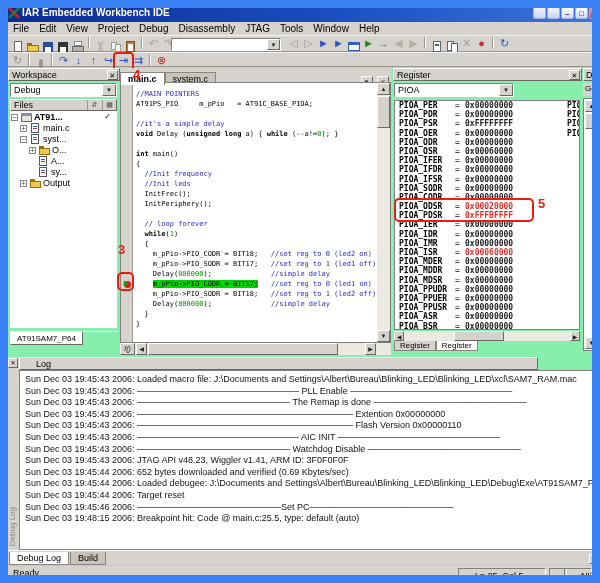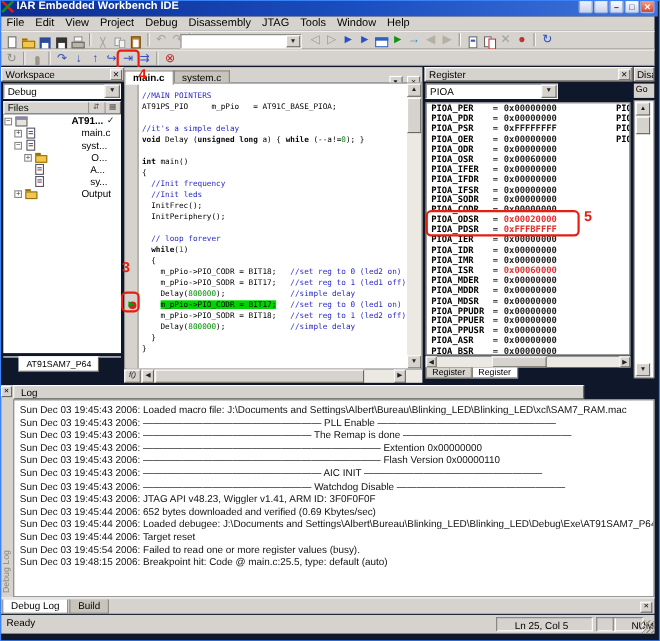--- a/index.html
+++ b/index.html
@@ -1,18 +1,18 @@
 <!DOCTYPE html>
 <html><head>
 <meta charset="utf-8">
 <style>
   * { margin:0; padding:0; box-sizing:border-box; }
   body { background:#555; font-family:"Liberation Sans", sans-serif; }
-  .win { position:relative; width:600px; height:583px; background:#0f172a;
-         border:1px solid #3b82f6; overflow:hidden; }
+  .win { position:relative; width:600px; height:583px; background:#86efac;
+         border:8px solid #3b82f6; overflow:hidden; }
 
   
   .titlebar { position:absolute; left:-3px; top:-3px; width:600px; height:17px;
     background:linear-gradient(90deg,#0c2d92 0%,#1b4ec0 55%,#3f75dd 100%);
     color:#fff; font-weight:bold; font-size:10px; line-height:16px; }
   .titlebar .ttl { position:absolute; left:17px; top:0; white-space:nowrap; }
   .appicon { position:absolute; left:3px; top:2px; width:12px; height:12px; }
   .tbtns { position:absolute; right:3px; top:2px; display:flex; gap:1px; }
   .capbtn { width:13px; height:12px; font-size:8px; line-height:11px; text-align:center;
     color:#1a1a5a; background:linear-gradient(#fefefe,#cfd8ee); border:1px solid #9fb4e4;
@@ -67,24 +67,24 @@
     border-color:#fff #6a675f #6a675f #fff; }
   .fhdr .colbtn { position:absolute; top:0; width:14px; height:10px; font-size:7px;
     line-height:9px; text-align:center; color:#555; border-left:1px solid #9a968c; }
   .flist { position:absolute; left:2px; top:43px; width:107px; height:217px; background:#fff;
     overflow:hidden; font-size:9px; }
   .trow { position:relative; height:11px; line-height:11px; white-space:nowrap; }
   .texp { display:inline-block; width:7px; height:7px; margin:0 2px 0 1px; background:#fff;
     border:1px solid #888; font-size:7px; line-height:5px; text-align:center;
     vertical-align:middle; color:#333; }
   .tind { display:inline-block; width:9px; }
-  .tlabel { vertical-align:middle;margin-left:38px; }
+  .tlabel { vertical-align:middle; }
   .trow.b0 .tlabel { font-weight:bold; }
   .tcheck { position:absolute; right:6px; top:0; font-size:8px; }
-  .wtab { position:absolute; left:16px; top:263px; height:14px; padding:0 6px; background:#fff;
+  .wtab { position:absolute; left:2px; top:263px; height:14px; padding:0 6px; background:#fff;
     font-size:8px; line-height:13px; border:1px solid; border-color:#fff #6a675f #6a675f #fff; }
   .wtabline { position:absolute; left:2px; top:263px; width:107px; height:1px; background:#fff; }
 
   
   .ci { display:inline-block; position:relative; width:14px; height:13px; vertical-align:middle; }
   .ci i { position:absolute; display:block; }
   .ci-new i.a { left:3px; top:1px; width:8px; height:11px; background:#fff; border:1px solid #666; }
   .ci-open i.a { left:1px; top:3px; width:5px; height:2px; background:#f2c84c; border:1px solid #96700a; }
   .ci-open i.b { left:1px; top:5px; width:12px; height:7px; background:#f2c84c; border:1px solid #96700a; }
   .ci-save i.a, .ci-saveall i.a { left:2px; top:2px; width:10px; height:10px; background:#2a4a9a; }
@@ -184,21 +184,21 @@
 
   
   .logw { position:absolute; left:0; top:349px; width:594px; height:193px; }
   .lstrip { position:absolute; left:0; top:0; width:11px; height:193px; background:#d6d3ce; }
   .lstrip .x { position:absolute; left:0; top:1px; width:10px; height:10px; font-size:6px;
     line-height:8px; text-align:center; background:#d6d3ce; border:1px solid;
     border-color:#fff #6a675f #6a675f #fff; }
   .vlabel { position:absolute; left:0px; bottom:4px; writing-mode:vertical-rl;
     transform:rotate(180deg); font-size:8px; color:#8a867c; white-space:nowrap; }
   .lcap { position:absolute; left:11px; top:0; width:519px; height:13px; background:#d6d3ce;
-    font-size:9px; line-height:12px; padding-left:6px; border:1px solid;
+    font-size:9px; line-height:12px; padding-left:16px; border:1px solid;
     border-color:#fff #6a675f #6a675f #fff; }
   .lbody { position:absolute; left:11px; top:13px; width:583px; height:180px; background:#fff;
     border:1px solid #808080; overflow:hidden; padding:3px 0 0 5px; }
   .logline { height:11.6px; line-height:11.6px; font-size:9px; white-space:nowrap; color:#111; }
 
   
   .btabs { position:absolute; left:0; top:542px; width:594px; height:15px; background:#d6d3ce;
     border-top:1px solid #fff; font-size:9px; }
   .btab { display:inline-block; height:13px; margin:1px 0 0 1px; padding:0 7px; line-height:12px;
     background:#c8c4bc; border:1px solid #8a867c; border-top:none; }
@@ -405,21 +405,21 @@
         <div class="logline">Sun Dec 03 19:45:43 2006: —————————————————— PLL  Enable ——————————————————</div>
         <div class="logline">Sun Dec 03 19:45:43 2006: ————————————————— The Remap is done —————————————————</div>
         <div class="logline">Sun Dec 03 19:45:43 2006: ———————————————————————— Extention 0x00000000</div>
         <div class="logline">Sun Dec 03 19:45:43 2006: ———————————————————————— Flash Version 0x00000110</div>
         <div class="logline">Sun Dec 03 19:45:43 2006: —————————————————— AIC INIT ——————————————————</div>
         <div class="logline">Sun Dec 03 19:45:43 2006: ————————————————— Watchdog Disable —————————————————</div>
         <div class="logline">Sun Dec 03 19:45:43 2006: JTAG API v48.23, Wiggler v1.41, ARM ID: 3F0F0F0F</div>
         <div class="logline">Sun Dec 03 19:45:44 2006: 652 bytes downloaded and verified (0.69 Kbytes/sec)</div>
         <div class="logline">Sun Dec 03 19:45:44 2006: Loaded debugee: J:\Documents and Settings\Albert\Bureau\Blinking_LED\Blinking_LED\Debug\Exe\AT91SAM7_P64.d79</div>
         <div class="logline">Sun Dec 03 19:45:44 2006: Target reset</div>
-        <div class="logline">Sun Dec 03 19:45:54 2006: Failed to read one or more register values (busy).</div>
+        <div class="logline">Sun Dec 03 19:45:46 2006: ————————————————Set PC————————————————</div>
         <div class="logline">Sun Dec 03 19:48:15 2006: Breakpoint hit: Code @ main.c:25.5, type: default (auto)</div>
       </div>
   </div>
 
   <div class="btabs">
     <span><span class="btab active">Debug Log</span><span class="btab">Build</span></span>
     <span class="x">✕</span>
   </div>
 
   <div class="status">

